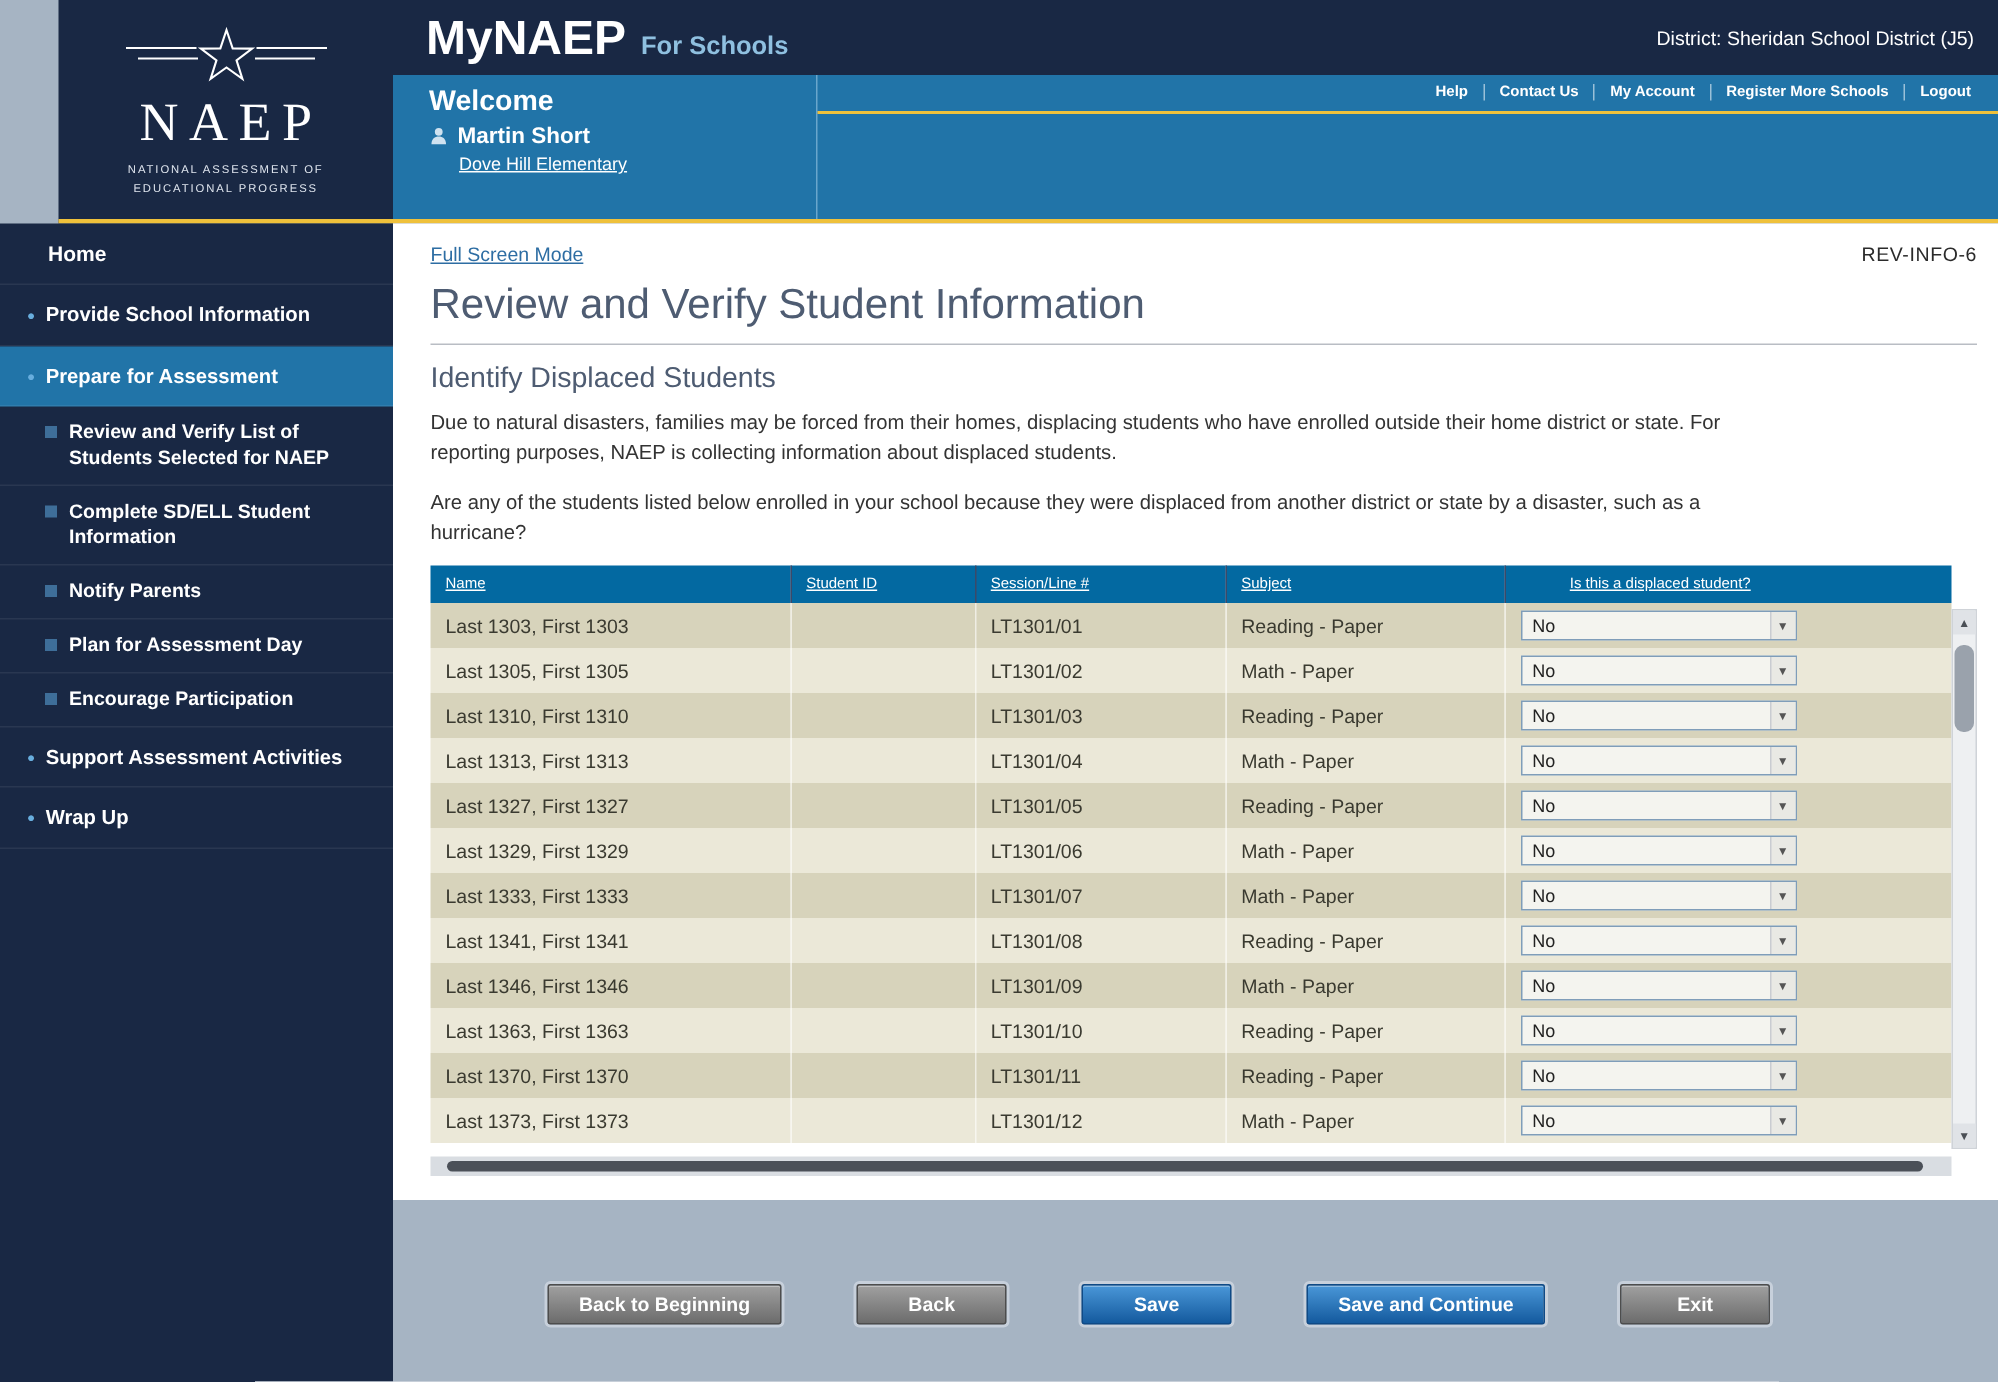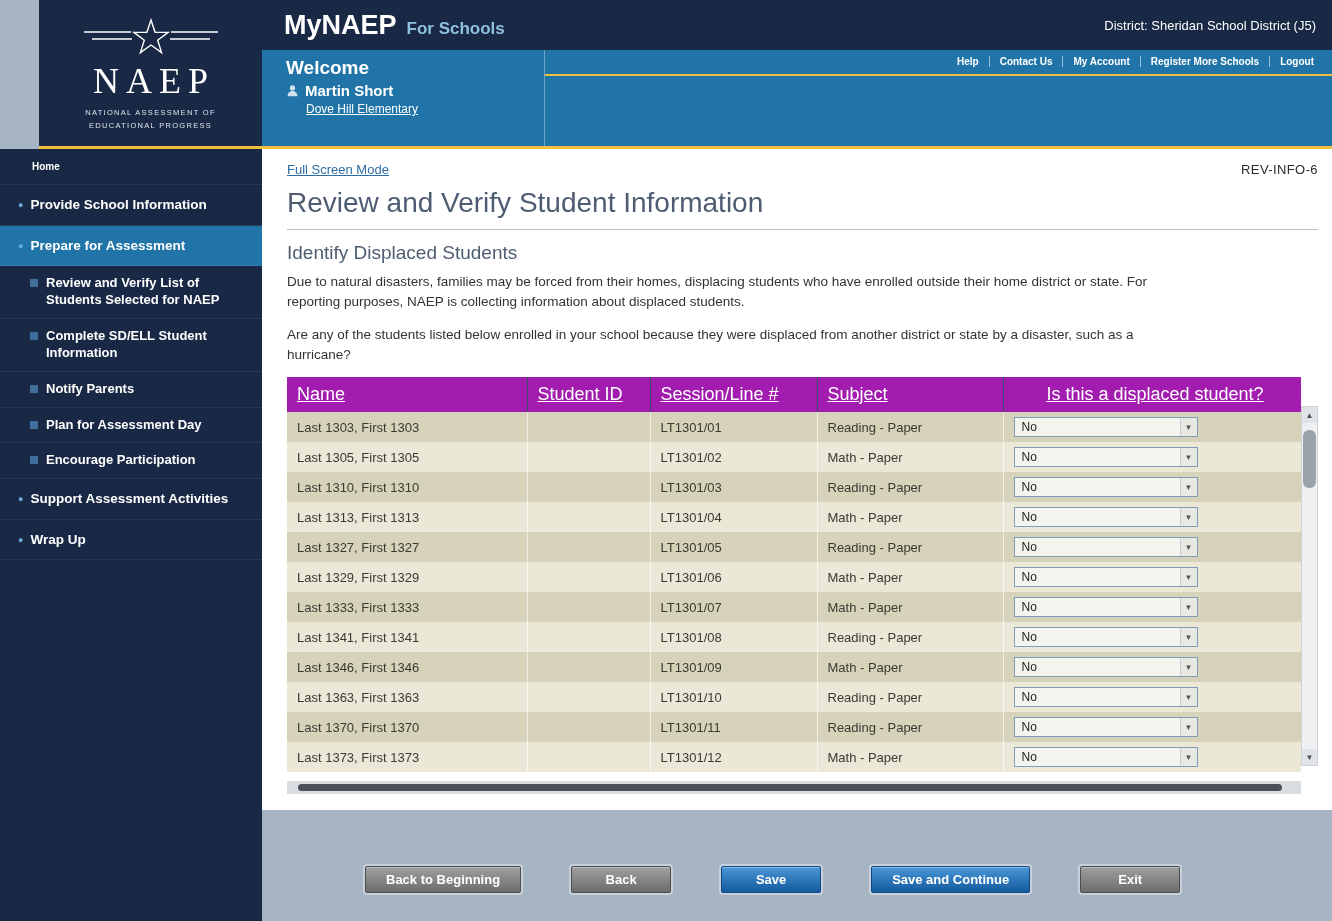--- a/index.html
+++ b/index.html
@@ -18,21 +18,21 @@
                letter-spacing: 7px; padding-left: 7px; line-height: 1.05; }
   .logo-tagline { width: 148px; text-align: center; color: #dfe5ee; font-size: 7.5px;
                   letter-spacing: 1.3px; line-height: 1.8; margin-top: 5px; }
 
   
   .header { grid-row: 1; grid-column: 2; display: flex; flex-direction: column;
             border-bottom: 3px solid #efc13b; }
   .header-top { height: 50px; background: #192844; display: flex; align-items: center;
                 justify-content: space-between; padding: 0 16px 0 22px; flex: none; }
   .brand { display: flex; align-items: baseline; gap: 10px; }
-  .brand-name { color: #fff; font-size: 27px; font-weight: bold; }
+  .brand-name { color: #fff; font-size: 32px; font-weight: bold; }
   .brand-suffix { color: #8fc0e0; font-size: 17px; font-weight: bold; }
   .district { color: #fff; font-size: 13px; }
 
   .header-bottom { flex: 1; background: #2174a8; display: flex; }
   .welcome-box { width: 283px; flex: none; padding: 7px 0 12px 24px;
                  border-right: 1px solid #6aa6cc; }
   .welcome-title { color: #fff; font-size: 19px; font-weight: bold; }
   .user-line { display: flex; align-items: center; gap: 6px; margin-top: 3px; }
   .user-name { color: #fff; font-size: 15px; font-weight: bold; }
   .school-link { display: inline-block; color: #fff; font-size: 12px;
@@ -48,42 +48,42 @@
                 gap: 7px; padding: 10px 14px 0 0; }
   .assess-icon { width: 9px; height: 9px; border: 2px solid #efc13b; border-radius: 50%;
                  flex: none; }
   .assess-text { color: #fff; font-size: 13px; font-weight: bold; }
 
   
   .sidebar { grid-row: 2; grid-column: 1; background: #192844; }
   .nav-item { display: flex; align-items: flex-start; gap: 7px; color: #fff;
               font-weight: bold; cursor: pointer; padding: 11px 12px 11px 18px;
               border-bottom: 1px solid rgba(255,255,255,0.07); line-height: 1.3; }
-  .nav-item.plain { font-size: 10px; padding-left: 32px; }
+  .nav-item.plain { font-size: 14px; padding-left: 32px; }
   .nav-item.bullet { font-size: 13.5px; }
   .nav-item .dot { color: #68aede; font-size: 9px; margin-top: 4px; flex: none; }
   .nav-item.active { background: #2174a8; }
   .nav-item.sub { font-size: 13px; padding: 9px 10px 9px 30px; gap: 8px; }
   .nav-item.sub .sq { width: 8px; height: 8px; background: #3e6e99; margin-top: 4px; flex: none; }
 
   
   .main { grid-row: 2; grid-column: 2; display: flex; flex-direction: column; background: #a6b4c3; }
   .content-panel { background: #fff; padding: 10px 14px 16px 25px; flex: none; }
   .topbar { display: flex; justify-content: space-between; align-items: center; height: 20px; }
   .fs-link { color: #2d6da3; font-size: 13px; text-decoration: underline; cursor: pointer; }
   .page-code { color: #2b2b2b; font-size: 13px; letter-spacing: 0.4px; }
   .page-title { color: #4e5c72; font-size: 28px; font-weight: 400; margin: 8px 0 10px; }
   .rule { border: none; border-top: 1px solid #b9bdc4; margin: 0 0 12px; }
   .section-title { color: #4e5c72; font-size: 19px; font-weight: 400; margin: 2px 0 8px; }
   .desc { color: #333; font-size: 13.5px; line-height: 1.5; max-width: 872px; margin: 0 0 12px; }
 
   
   .table-zone { position: relative; width: 1031px; margin-top: 4px; }
   table.students { border-collapse: collapse; table-layout: fixed; width: 1014px; }
-  thead th { background: #a21caf; color: #fff; font-size: 18px; font-weight: normal;
+  thead th { background: #0369a1; color: #fff; font-size: 10px; font-weight: normal;
              text-decoration: underline; text-align: left; padding: 7px 10px;
              border-right: 1px solid #3c4968; cursor: pointer; white-space: nowrap; }
   thead th:last-child { border-right: none; padding-left: 43px; }
   tbody td { font-size: 13px; color: #3a3a30; padding: 0 10px; height: 30px;
              border-right: 1px solid rgba(255,255,255,0.6); white-space: nowrap; }
   tbody td:last-child { border-right: none; }
   tbody tr.odd  { background: #d7d3bb; }
   tbody tr.even { background: #ebe8d8; }
 
   .dropdown { width: 184px; height: 20px; background: #f4f4ef; border: 1px solid #7f9db9;

